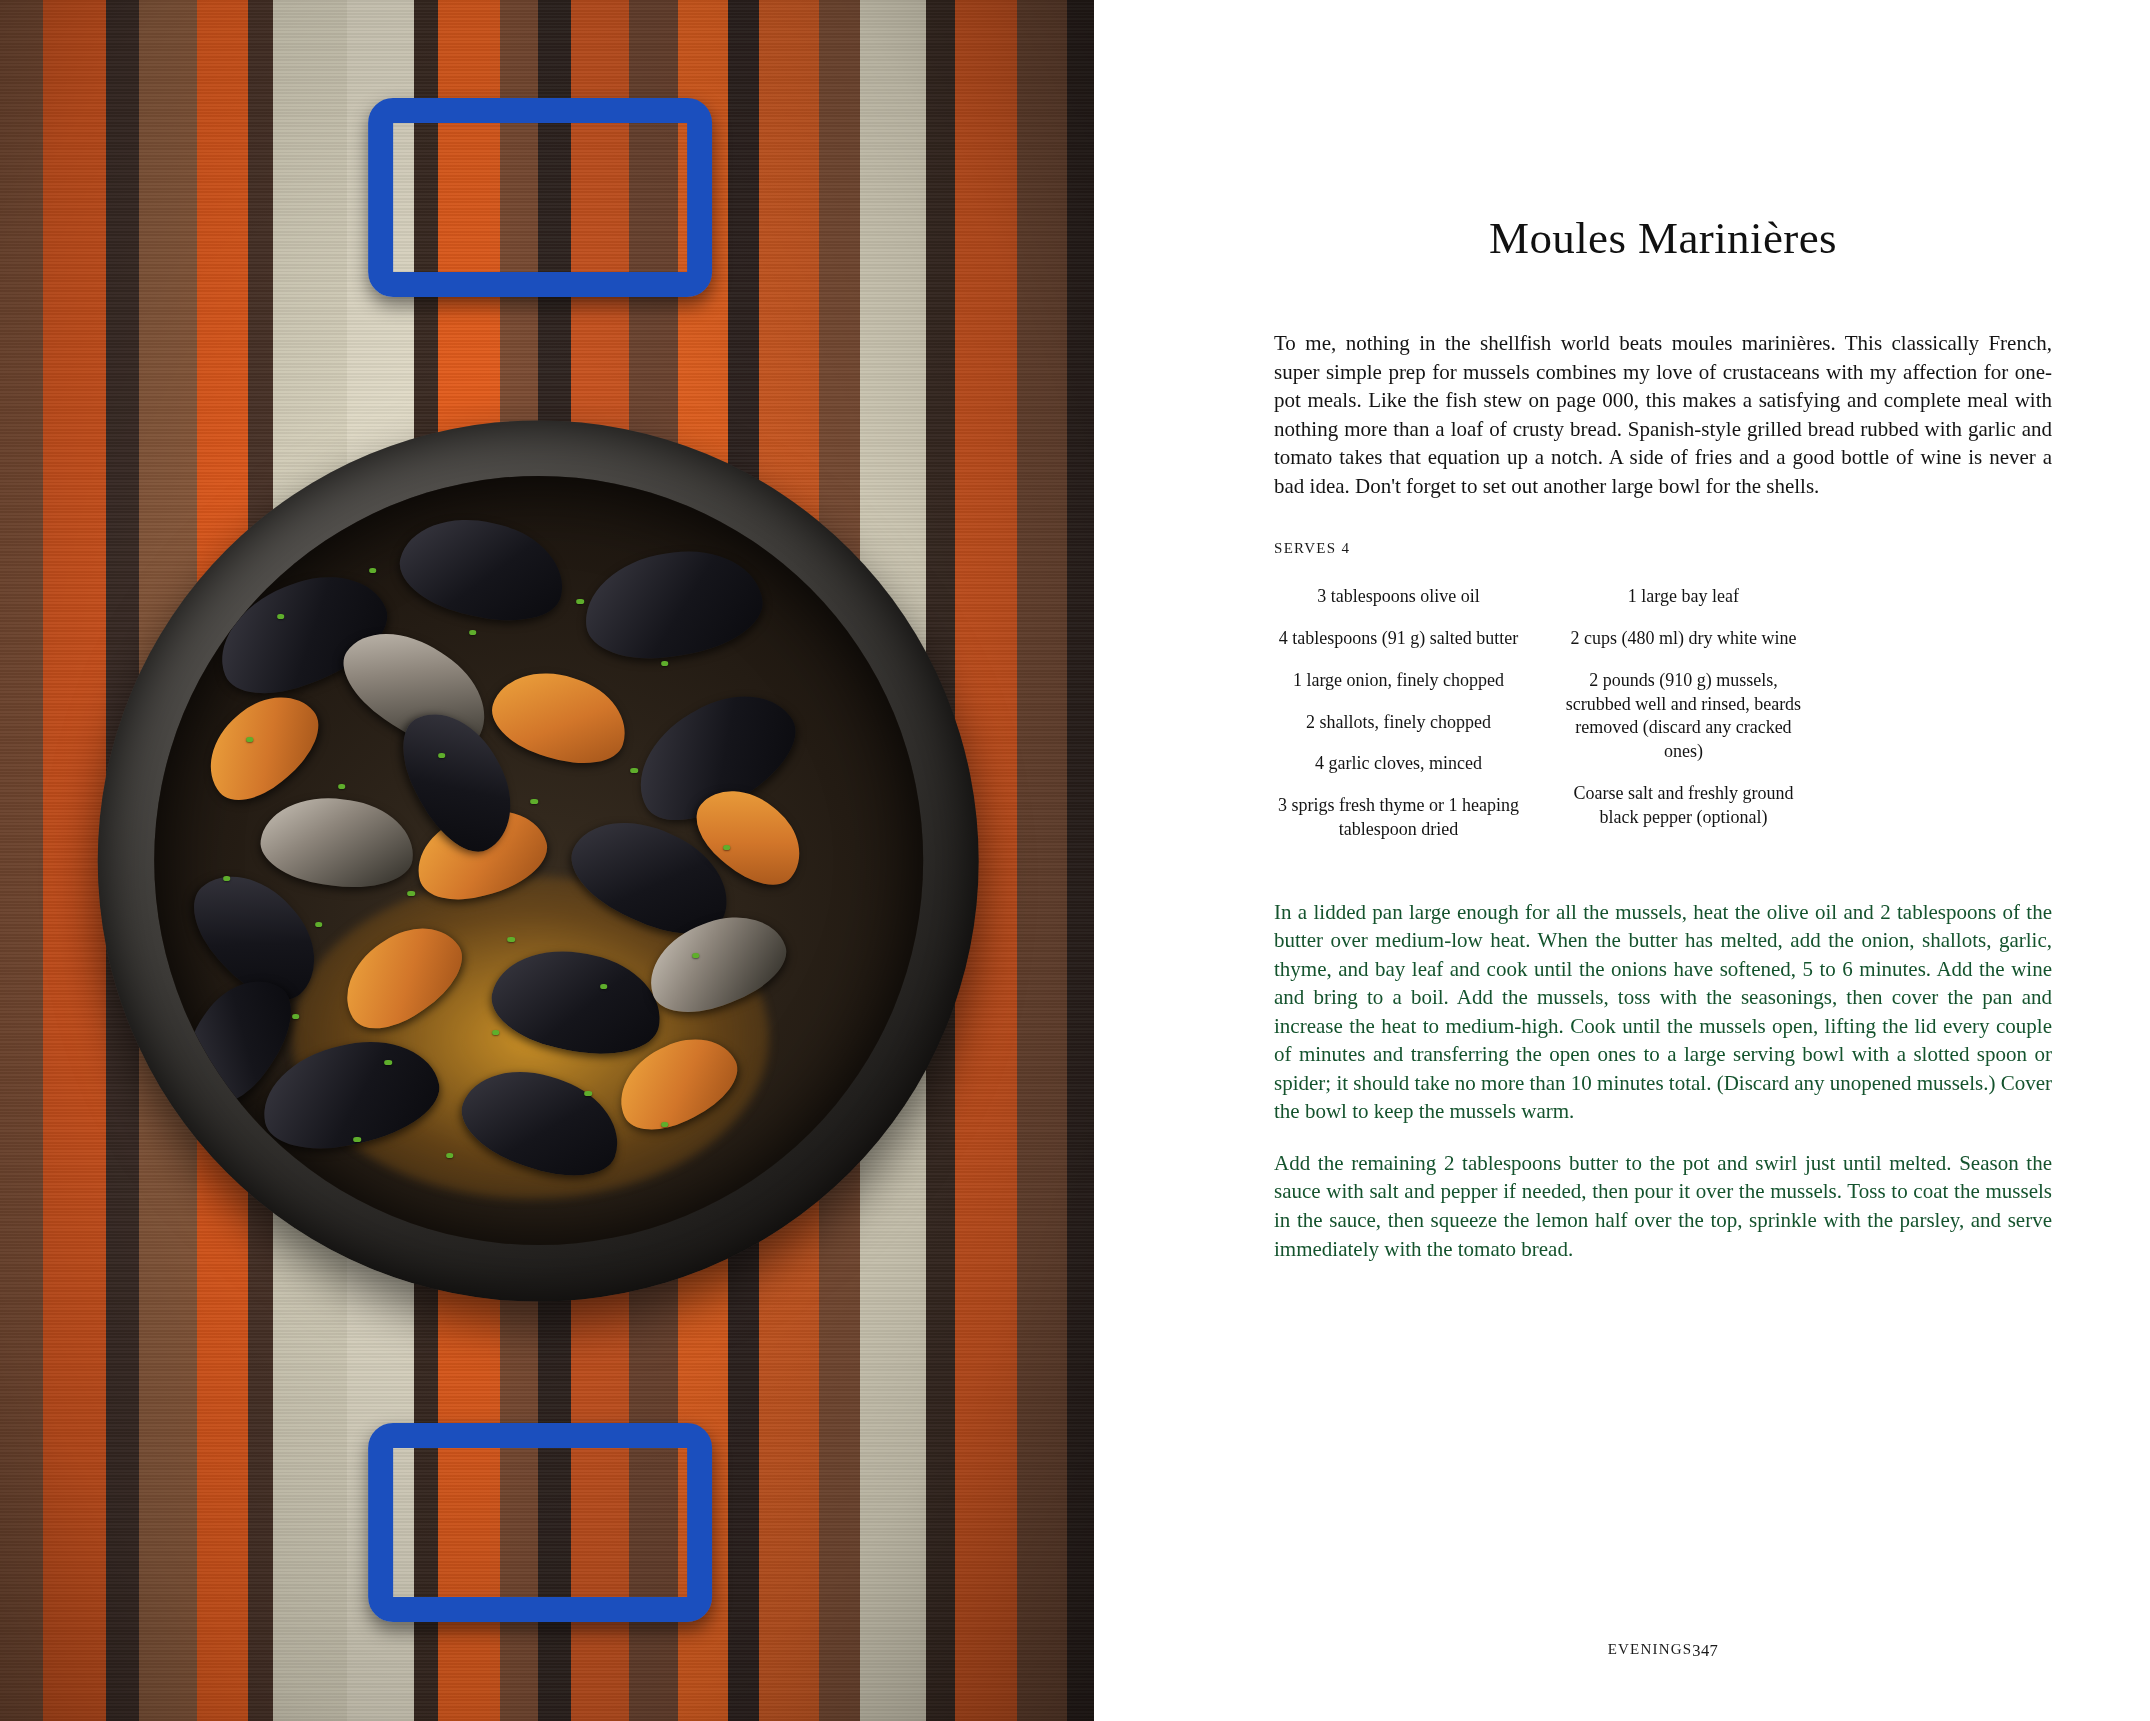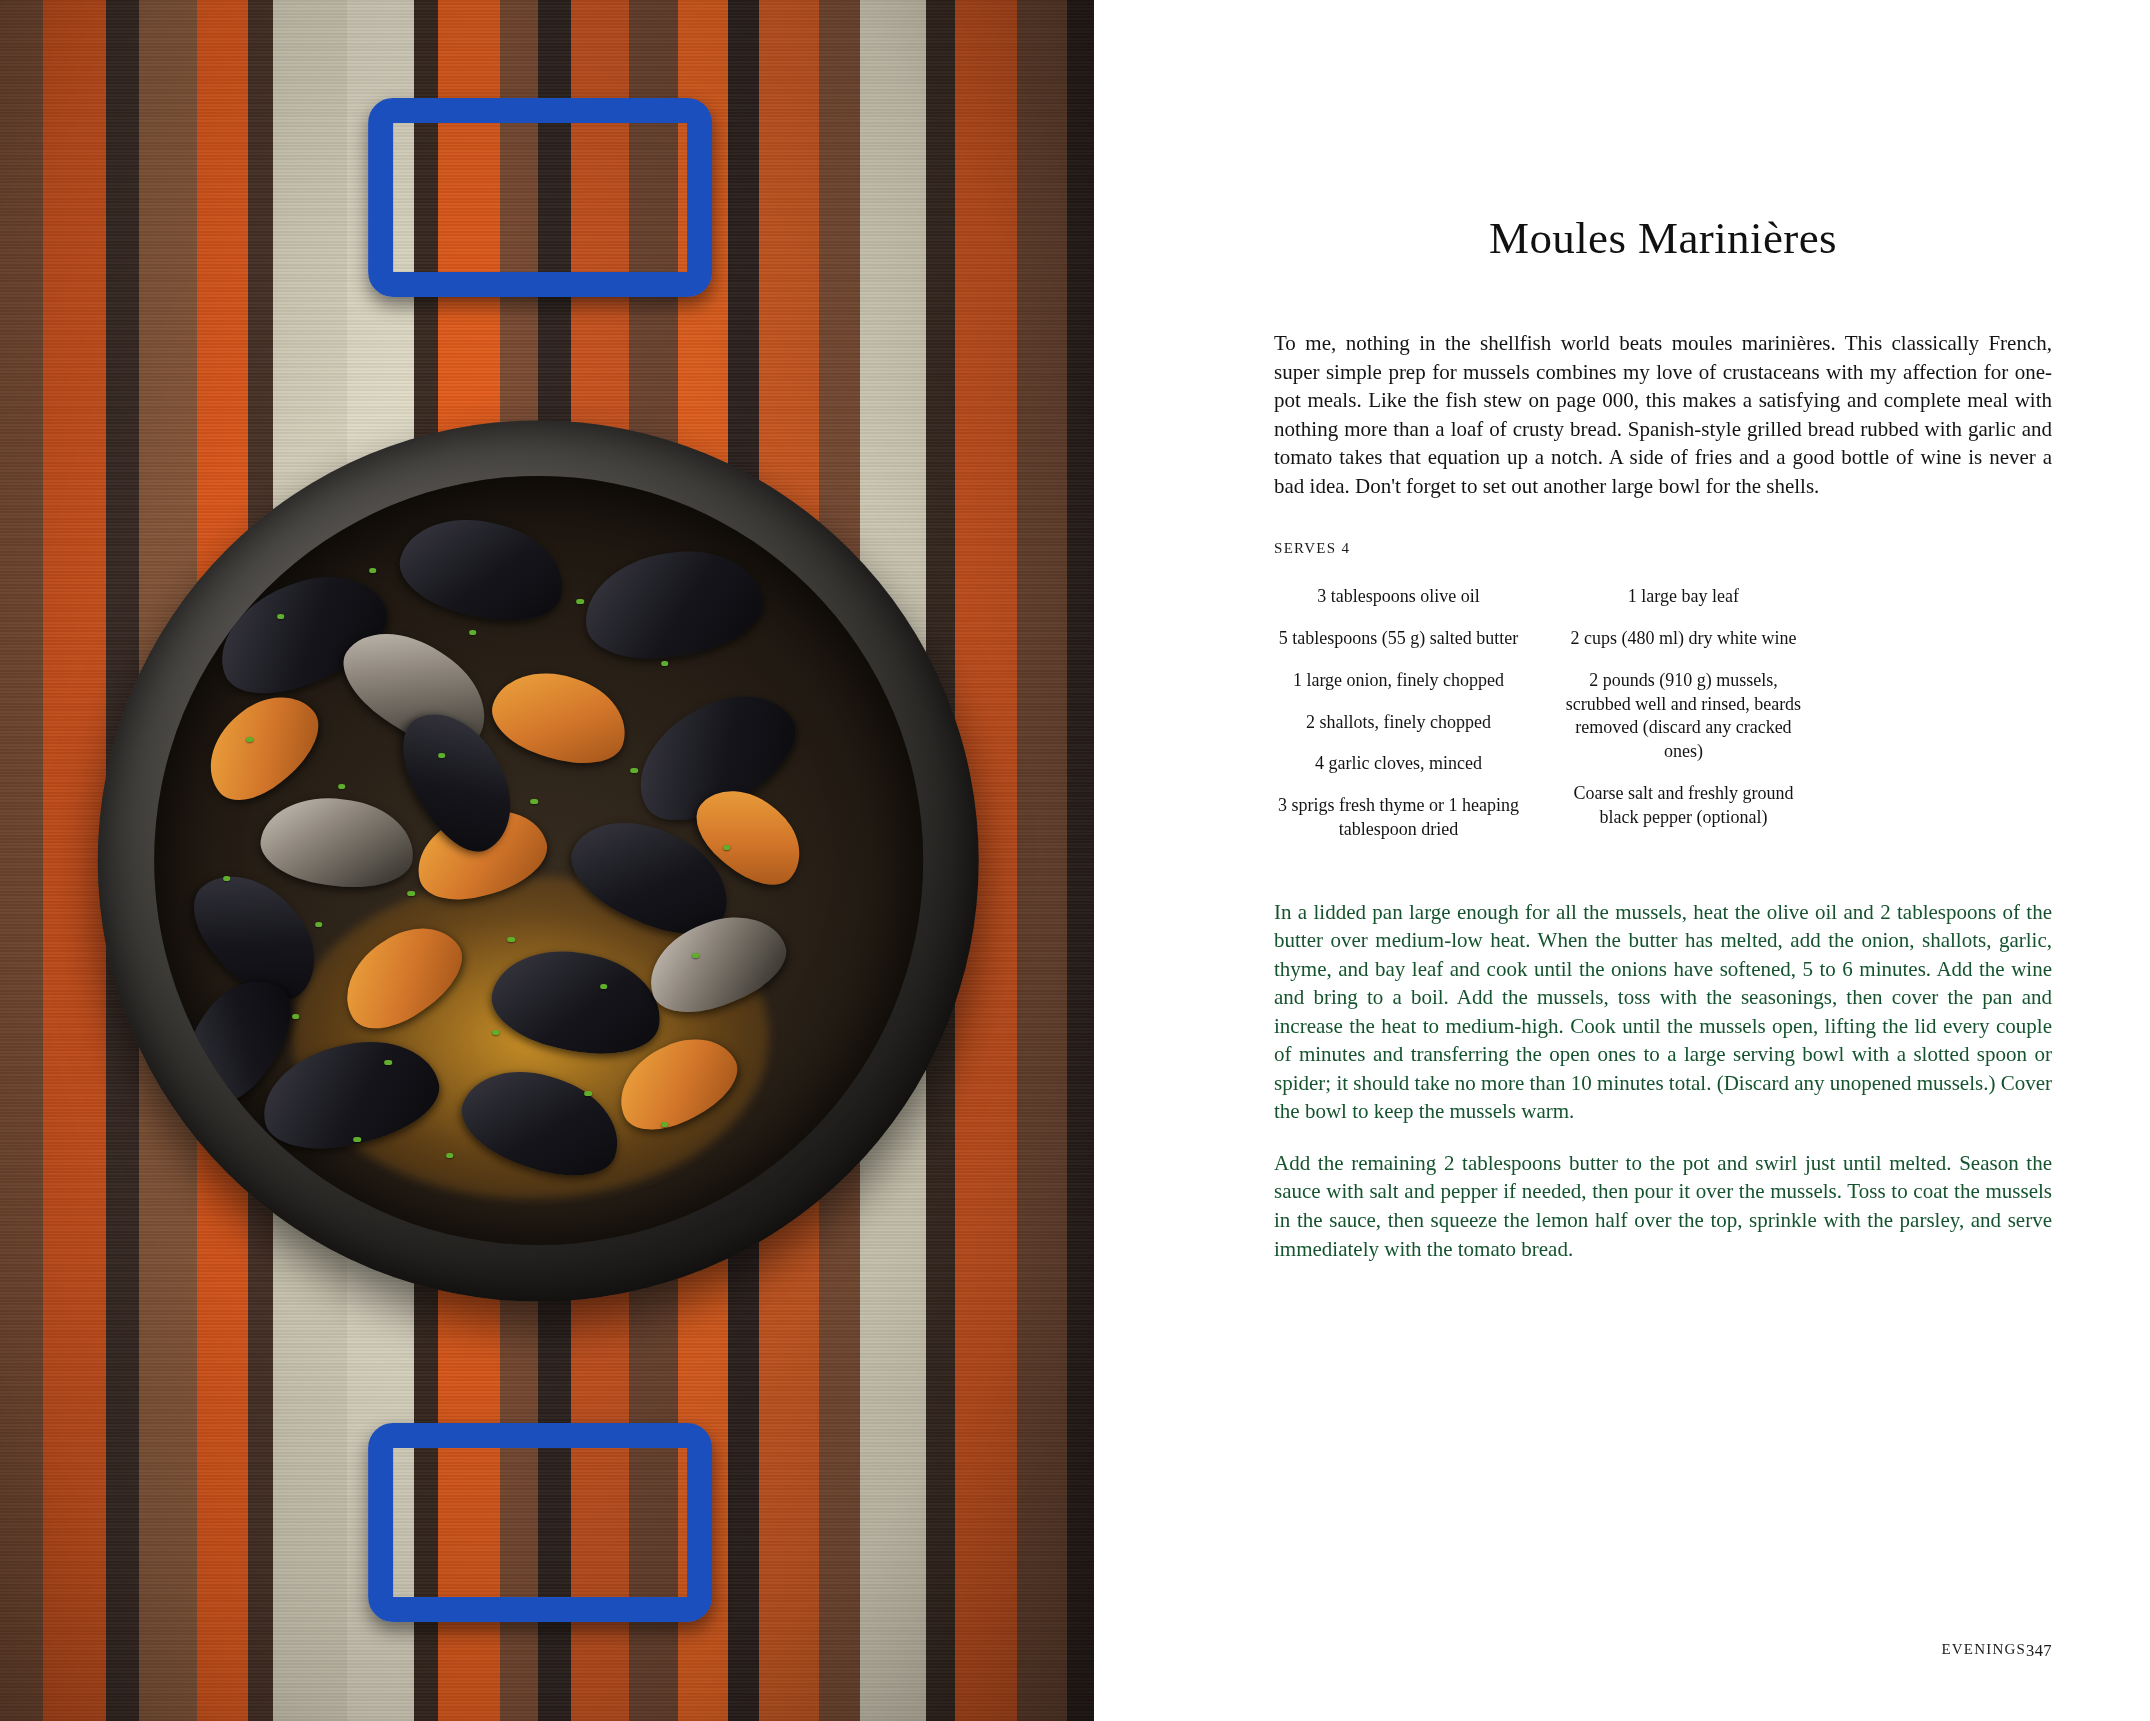--- a/index.html
+++ b/index.html
@@ -208,21 +208,21 @@
     line-height: 1.36;
     text-align: justify;
     color: #14532d;
   }
   .footer {
     position: absolute;
     left: 0;
     right: 0;
     bottom: 60px;
     display: flex;
-    justify-content: flex-end;
+    justify-content: center;
     font-size: 15px;
     letter-spacing: 1.2px;
     color: #1a1a1a;
   }
   .folio {
     letter-spacing: 0.4px;
     font-size: 16.5px;
   }
 </style>
 </head>
@@ -295,21 +295,21 @@
 
       <h1 class="recipe-title">Moules Marinières</h1>
 
       <p class="headnote">To me, nothing in the shellfish world beats moules marinières. This classically French, super simple prep for mussels combines my love of crustaceans with my affection for one-pot meals. Like the fish stew on page 000, this makes a satisfying and complete meal with nothing more than a loaf of crusty bread. Spanish-style grilled bread rubbed with garlic and tomato takes that equation up a notch. A side of fries and a good bottle of wine is never a bad idea. Don't forget to set out another large bowl for the shells.</p>
 
       <div class="serves">SERVES 4</div>
 
       <div class="ingredients">
         <div class="ing-col">
           <p>3 tablespoons olive oil</p>
-          <p>5 tablespoons (55 g) salted butter</p>
+          <p>4 tablespoons (91 g) salted butter</p>
           <p>1 large onion, finely chopped</p>
           <p>2 shallots, finely chopped</p>
           <p>4 garlic cloves, minced</p>
           <p>3 sprigs fresh thyme or 1 heaping tablespoon dried</p>
         </div>
         <div class="ing-col">
           <p>1 large bay leaf</p>
           <p>2 cups (480 ml) dry white wine</p>
           <p>2 pounds (910 g) mussels, scrubbed well and rinsed, beards removed (discard any cracked ones)</p>
           <p>Coarse salt and freshly ground black pepper (optional)</p>

